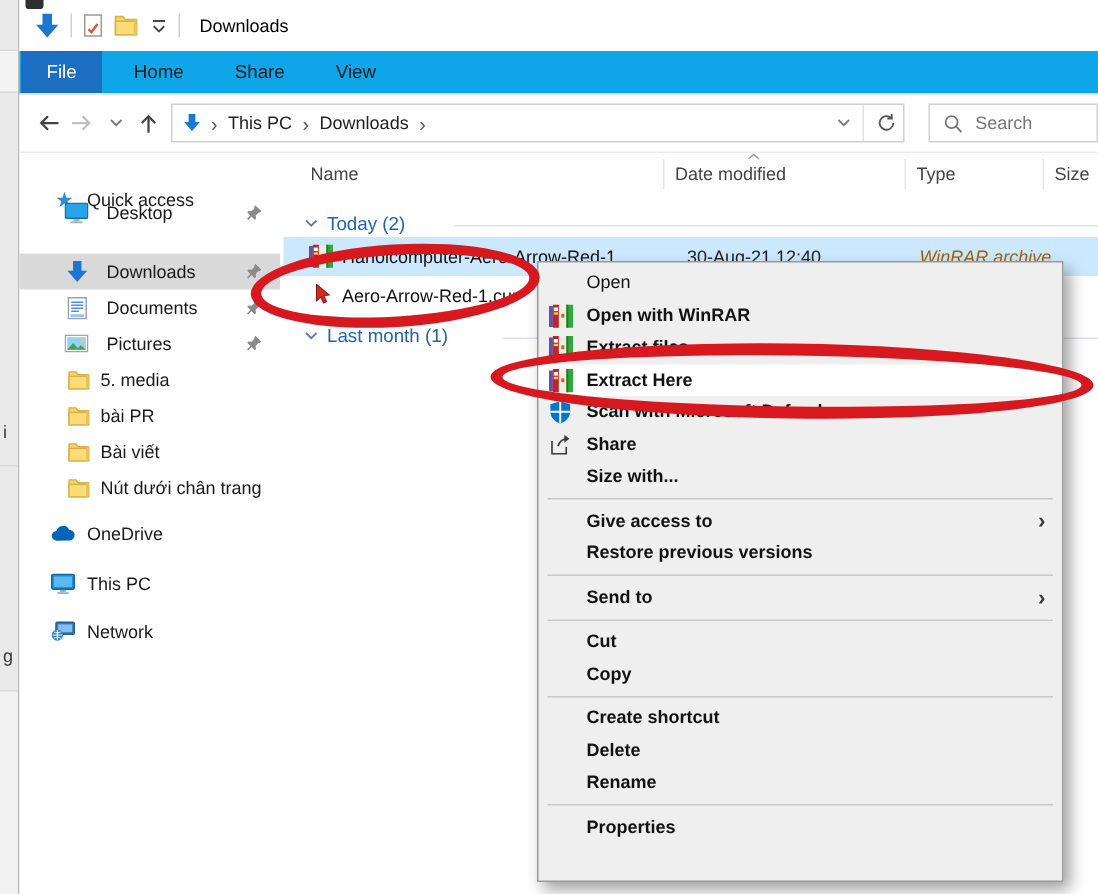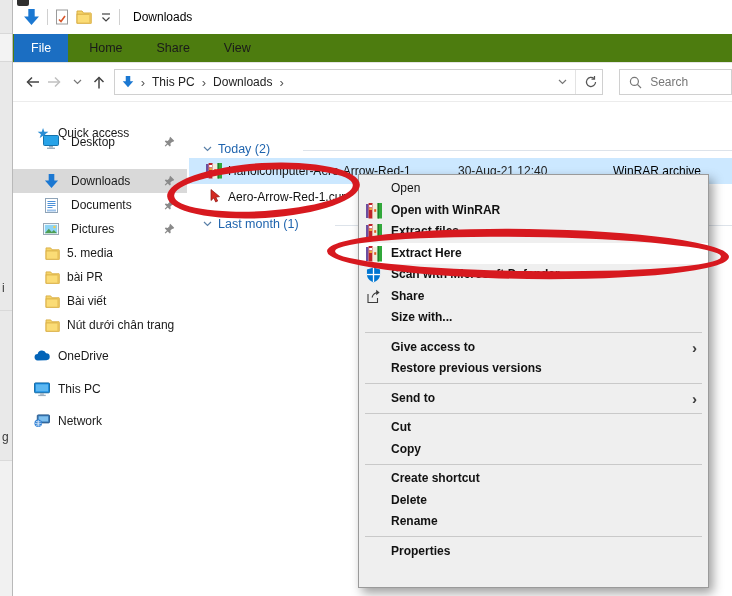--- a/index.html
+++ b/index.html
@@ -16,21 +16,21 @@
   .strip .hl{position:absolute; left:0; width:12px; height:1px; background:#d9d9d9;}
   .strip .frag{position:absolute; left:2px; color:#3a3a3a; font-size:12px;}
   .corner-mark{position:absolute; left:17px; top:0; width:12px; height:6px; background:#2f2f2f; border-radius:0 0 2px 2px; z-index:60;}
   
   .window{position:absolute; left:12px; top:0; right:0; bottom:0; background:#fff; border-left:1px solid #b9b9b9;}
   
   .titlebar{position:absolute; left:0; top:0; right:0; height:34px; display:flex; align-items:center; padding-left:10px; gap:7px; background:#fff;}
   .qat-sep{width:1px; height:16px; background:#d0d0d0;}
   .win-title{margin-left:6px; color:#000;}
   
-  .tabsrow{position:absolute; left:0; top:34px; right:0; height:29px; display:flex; align-items:stretch; background:#4d7c0f; border-bottom:1px solid #e4e4e4; padding-left:1px;}
+  .tabsrow{position:absolute; left:0; top:34px; right:0; height:29px; display:flex; align-items:stretch; background:#0ea5e9; border-bottom:1px solid #e4e4e4; padding-left:1px;}
   .tab{display:flex; align-items:center; padding:0 17px; color:#1a1a1a; font-size:12.5px;}
   .tab.file{background:#1b6ec2; color:#fff; padding:0 17px;}
   
   .addrrow{position:absolute; left:0; top:63px; right:0; height:39px; display:flex; align-items:center; background:#fff; padding-left:8px; border-bottom:1px solid #ececec;}
   .navbtn{width:24px; height:26px; display:flex; align-items:center; justify-content:center;}
   .addrbox{margin-left:3px; width:523px; height:26px; border:1px solid #d0d0d0; display:flex; align-items:center; padding:0 4px 0 7px; gap:5px;}
   .crumb{color:#222;}
   .crumb-sep{color:#555; font-size:13px; padding:0 2px;}
   .addr-space{flex:1;}
   .addr-divider{width:1px; height:24px; background:#e3e3e3;}
@@ -51,21 +51,21 @@
   .colhdr .vsep{position:absolute; top:4px; width:1px; height:20px; background:#e6e6e6;}
   .grp{position:absolute; left:0; right:0; height:20px;}
   .grp .g-chev{position:absolute; left:16px; top:6px;}
   .grp .g-label{position:absolute; left:31px; top:2px; color:#1f64ae; font-size:12.5px;}
   .grp .g-line{position:absolute; top:10px; right:0; height:1px; background:#dde3ea;}
   .frow{position:absolute; left:2px; right:0; height:26px;}
   .frow.sel{background:#cce8ff;}
   .f-icon{position:absolute; top:5px;}
   .f-name{position:absolute; left:39px; top:6px; color:#111;}
   .f-date{position:absolute; left:269px; top:6px; color:#222;}
-  .f-type{position:absolute; left:424px; top:6px; color:#000000;}
+  .f-type{position:absolute; left:424px; top:6px; color:#a16207;font-style:italic;}
   
   .ctxmenu{position:absolute; left:358px; top:174px; width:351px; height:414px; background:#efefef; border:1px solid #9a9a9a; box-shadow:4px 5px 10px rgba(0,0,0,.38); z-index:10; padding-top:3px;}
   .mi{position:relative; height:21.5px; line-height:21.5px; padding-left:32px; color:#121212;font-weight:bold;}
   .mi.hl{background:#ffffff;}
   .mi.bold{font-weight:normal;}
   .mi-icon{position:absolute; left:7px; top:3px; width:16px; height:16px;}
   .mi-chev{position:absolute; right:11px; top:0; font-size:15px; color:#3c3c3c;}
   .msep{height:1px; background:#c9c9c9; margin:3.5px 6px;}
   
   .ellipse{position:absolute; border:7px solid #d7191f; border-radius:50%; z-index:30;}
@@ -334,20 +334,34 @@
               <circle cx="4.5" cy="9.5" r="4" fill="#2d7fd4"></circle>
               <path d="M1 9.5h7M4.5 6v7M2 7.2c1.6 1 3.4 1 5 0M2 11.8c1.6-1 3.4-1 5 0" stroke="#fff" stroke-width=".7" fill="none"></path>
             </svg>
         </span>
         <span class="s-label" style="left:45px">Network</span>
       </div>
     </div>
 
     <div class="filepane">
 
+      <div class="colhdr">
+        <span class="c" style="left:20px">Name</span>
+        <span class="c" style="left:263px">Date modified</span>
+        <span style="position:absolute; left:311px; top:0">
+          <svg width="9" height="5" viewBox="0 0 9 5">
+              <path d="M1 4l3.5-3L8 4" stroke="#9a9a9a" fill="none"></path>
+            </svg>
+        </span>
+        <span class="c" style="left:424px">Type</span>
+        <span class="c" style="left:516px">Size</span>
+        <span class="vsep" style="left:255px"></span>
+        <span class="vsep" style="left:416px"></span>
+        <span class="vsep" style="left:508px"></span>
+      </div>
 
       <div class="grp" style="top:38px">
         <span class="g-chev">
           <svg width="9" height="6" viewBox="0 0 9 6">
               <path d="M1 1l3.5 3.5L8 1" stroke="#5a80a8" stroke-width="1.2" fill="none"></path>
             </svg>
         </span>
         <span class="g-label">Today (2)</span>
         <span class="g-line" style="left:116px"></span>
       </div>

